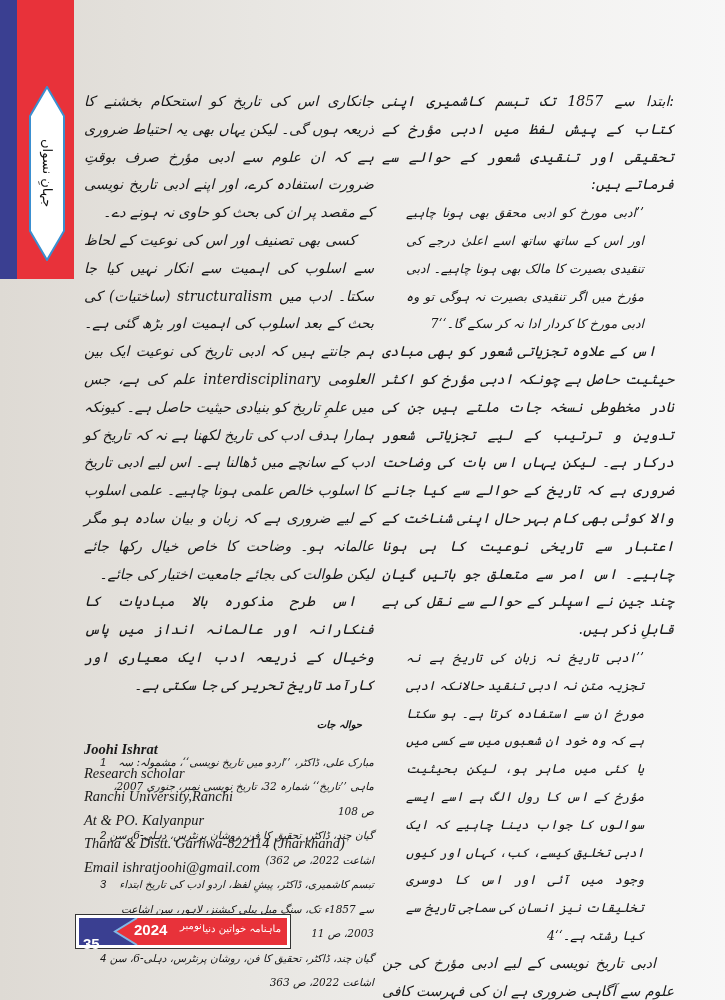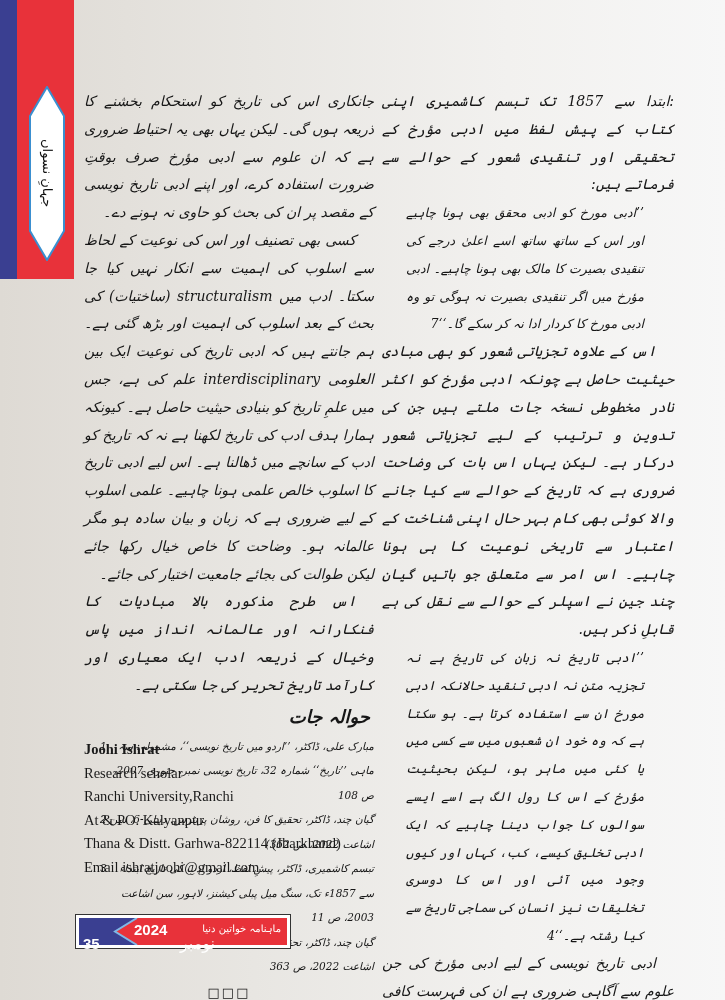--- a/index.html
+++ b/index.html
@@ -23,40 +23,40 @@
   .col {
     position:absolute; direction:rtl; text-align:justify; color:#161616;
     font-family:"DejaVu Serif", serif;
     font-style:italic;
   }
   .col-right { left:382px; top:88px; width:292px; }
   .col-left { left:84px; top:88px; width:290px; }
   .p { font-size:14px; line-height:27.8px; margin:0; }
   .p.indent { text-indent:18px; }
   .quote { font-size:12.5px; line-height:27.8px; margin:0 30px 0 24px; }
-  .heading { font-size:18px; line-height:26px; font-weight:bold; margin:4px; }
+  .heading { font-size:10px; line-height:26px; font-weight:bold; margin:12px; }
   .ref { font-size:10.5px; line-height:24.5px; margin:0; display:flex; }
   .ref .num { width:22px; flex:none; text-align:right; font-family:"Liberation Sans", sans-serif; font-size:11px; }
   .ref .txt { flex:1; text-align:right; }
   .end-marks { text-align:center; font-size:13px; letter-spacing:2px; margin:6px 0 0 0; direction:ltr; }
   .author {
     position:absolute; left:84px; top:738px; direction:ltr; text-align:left;
-    font-family:"Liberation Serif", serif; color:#1a1a1a; font-size:14.5px;
+    font-family:"Liberation Serif", serif; color:#1a1a1a; font-size:14.5px;font-style:italic;
   }
   .author div { line-height:23.5px; }
   .author .name { font-weight:bold; }
   .footer-box {
     position:absolute; left:75px; top:914px; width:216px; height:35px;
     border:1px solid #333; background:#fff; box-sizing:border-box;
   }
   .footer-inner { position:absolute; left:3px; top:3px; width:208px; height:27px; }
   .footer-inner svg { position:absolute; left:0; top:0; width:208px; height:27px; }
   .f-page { position:absolute; left:4px; top:17px; color:#fff; font-family:"Liberation Sans", sans-serif; font-weight:bold; font-size:15px; }
   .f-year { position:absolute; left:55px; top:3px; color:#fff; font-family:"Liberation Sans", sans-serif; font-weight:bold; font-size:15px; }
-  .f-month { position:absolute; left:101px; top:16px; color:#fff; font-size:16px; direction:rtl; }
+  .f-month { position:absolute; left:101px; top:2px; color:#fff; font-size:10px; direction:rtl; }
   .f-mag { position:absolute; right:6px; top:5px; color:#fff; font-size:10px; direction:rtl; }
 </style>
 </head>
 <body>
 
 <div class="side-blue"></div>
 <div class="side-red"></div>
 <div class="side-badge">
   <svg viewBox="0 0 36 175">
     <polygon points="18,1 35,30 35,145 18,174 1,145 1,30" fill="#ffffff" stroke="#3a8fd0" stroke-width="2"></polygon>

